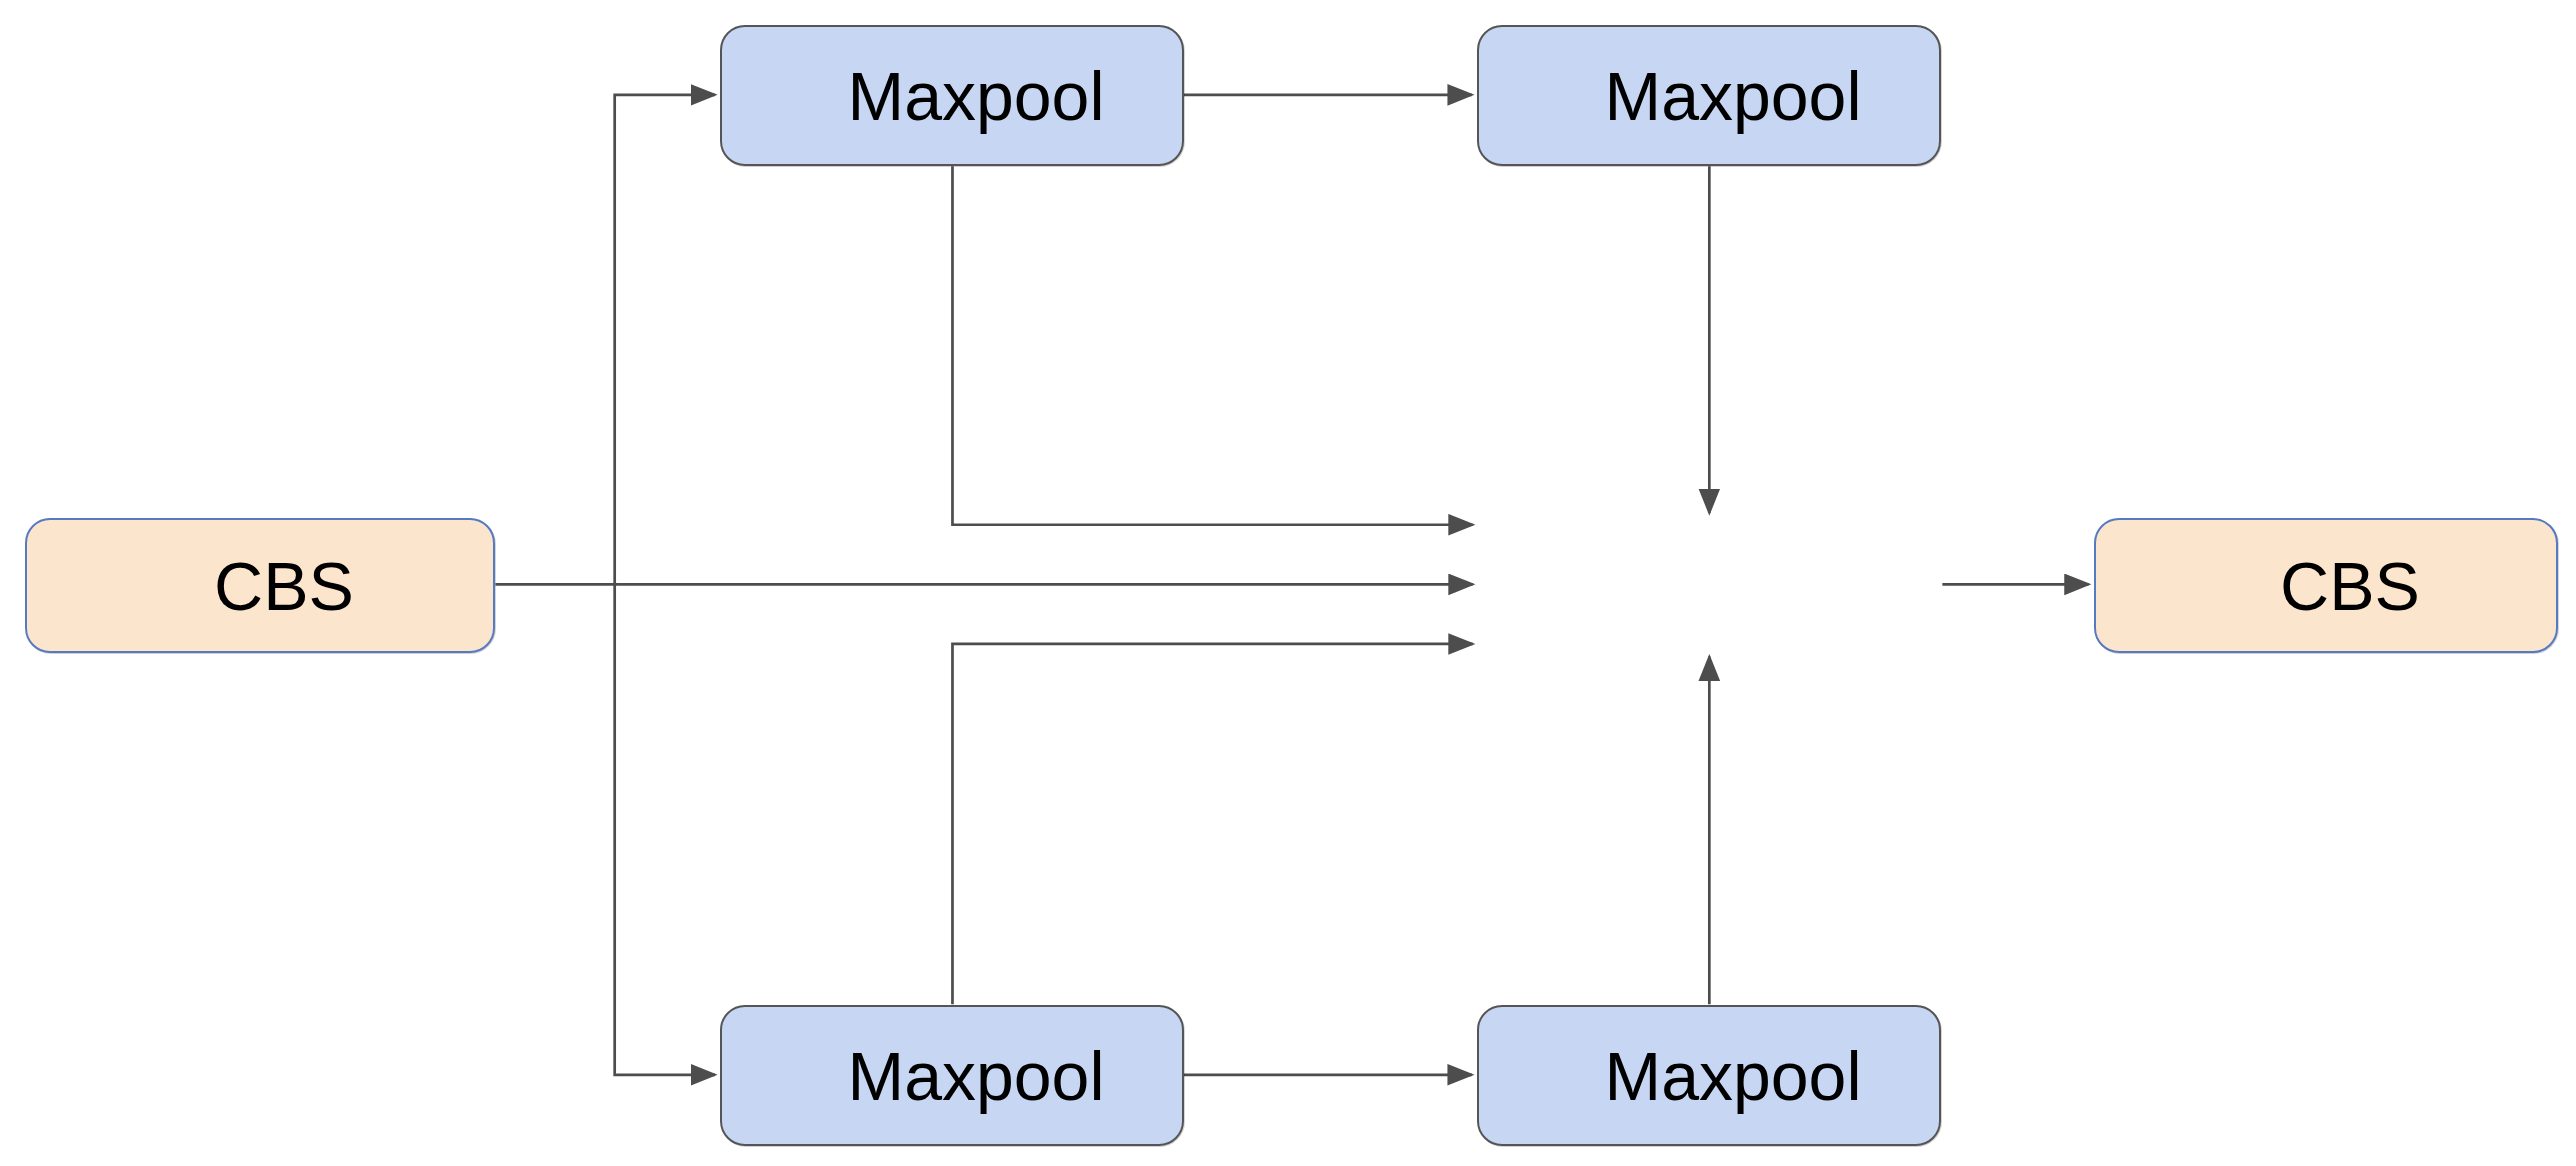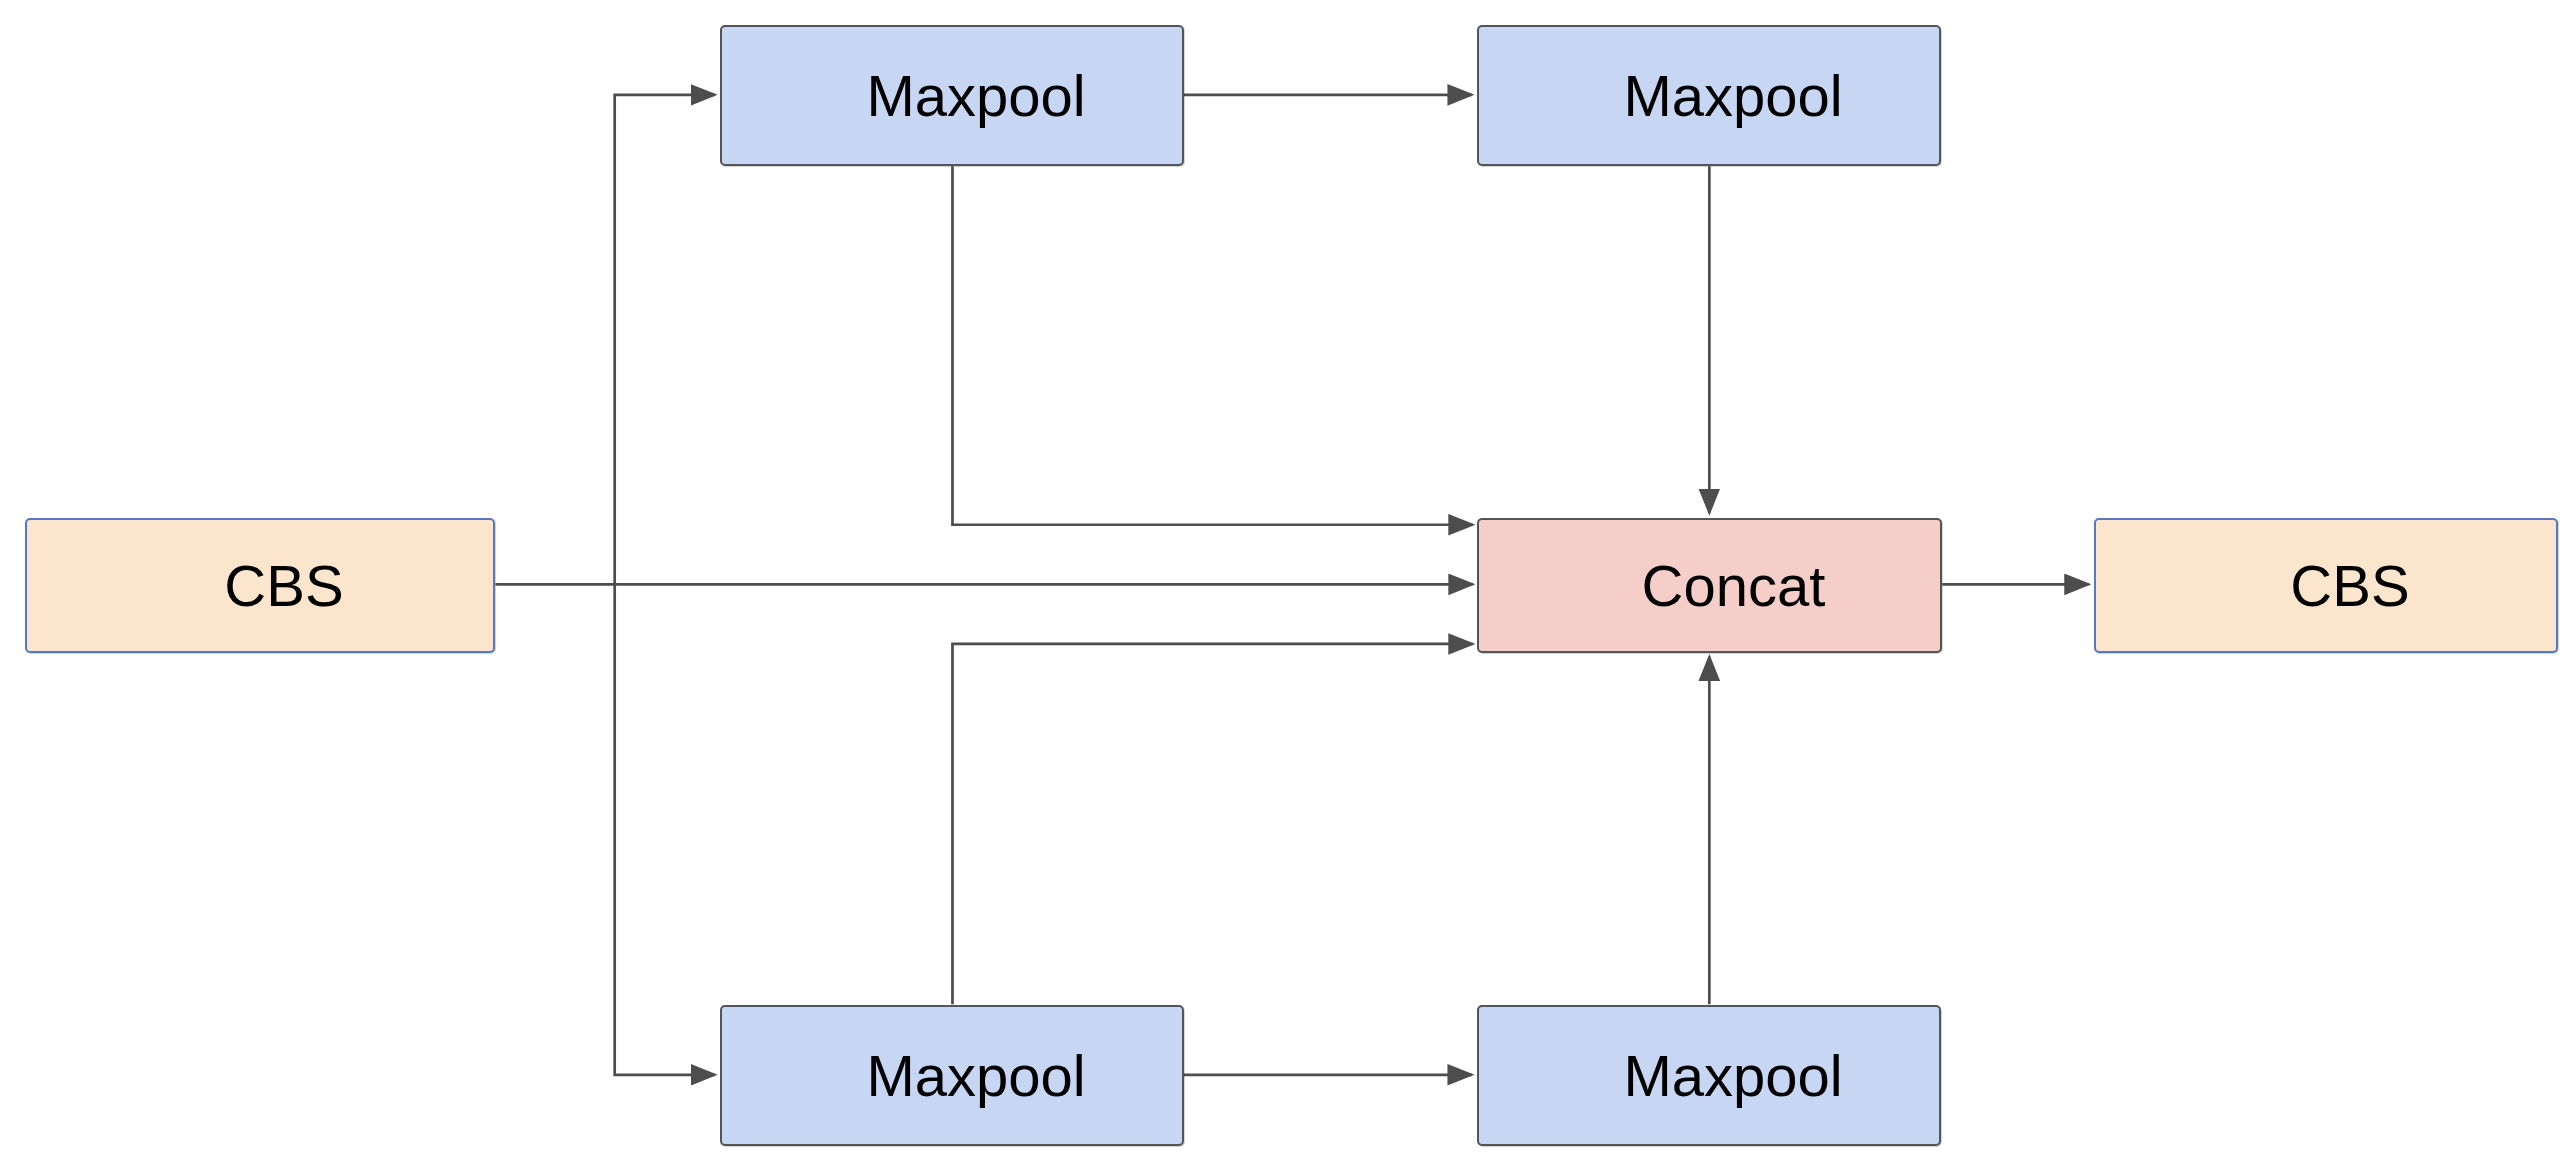--- a/index.html
+++ b/index.html
@@ -9,25 +9,25 @@
     overflow:hidden;
     position:relative;
     font-family:"Liberation Sans", sans-serif;
   }
   .canvas{position:absolute;left:0;top:0;width:2576px;height:1166px;}
   svg.wires{position:absolute;left:0;top:0;width:2576px;height:1166px;}
   .node{
     position:absolute;
     box-sizing:border-box;
     border:2.7px solid #555555;
-    border-radius:5px;
+    border-radius:25px;
     display:flex;
     align-items:center;
     justify-content:center;
-    font-size:58px;
+    font-size:68px;
     line-height:1;
     color:#000000;
     letter-spacing:0px;
     box-shadow:0.9px 0.9px 0 rgba(0,0,0,0.18);
     padding-left:48px;
   }
   
   #n-cbs-in      {left:25px;   top:518px;  width:470px; height:135px;}
   #n-maxpool-tl  {left:720px;  top:25px;   width:464px; height:141px;}
   #n-maxpool-tr  {left:1477px; top:25px;   width:464px; height:141px;}
@@ -76,23 +76,20 @@
   </div>
 
   <div class="node" id="n-maxpool-tl" style="background-color: rgb(199, 215, 243); border-color: rgb(85, 85, 85);">
     <span>Maxpool</span>
   </div>
 
   <div class="node" id="n-maxpool-tr" style="background-color: rgb(199, 215, 243); border-color: rgb(85, 85, 85);">
     <span>Maxpool</span>
   </div>
 
-  <div class="node" id="n-concat" style="background-color: rgb(245, 205, 201); border-color: rgb(85, 85, 85);">
-    <span>Concat</span>
-  </div>
 
   <div class="node" id="n-cbs-out" style="background-color: rgb(252, 229, 205); border-color: rgb(86, 122, 194);">
     <span>CBS</span>
   </div>
 
   <div class="node" id="n-maxpool-bl" style="background-color: rgb(199, 215, 243); border-color: rgb(85, 85, 85);">
     <span>Maxpool</span>
   </div>
 
   <div class="node" id="n-maxpool-br" style="background-color: rgb(199, 215, 243); border-color: rgb(85, 85, 85);">

